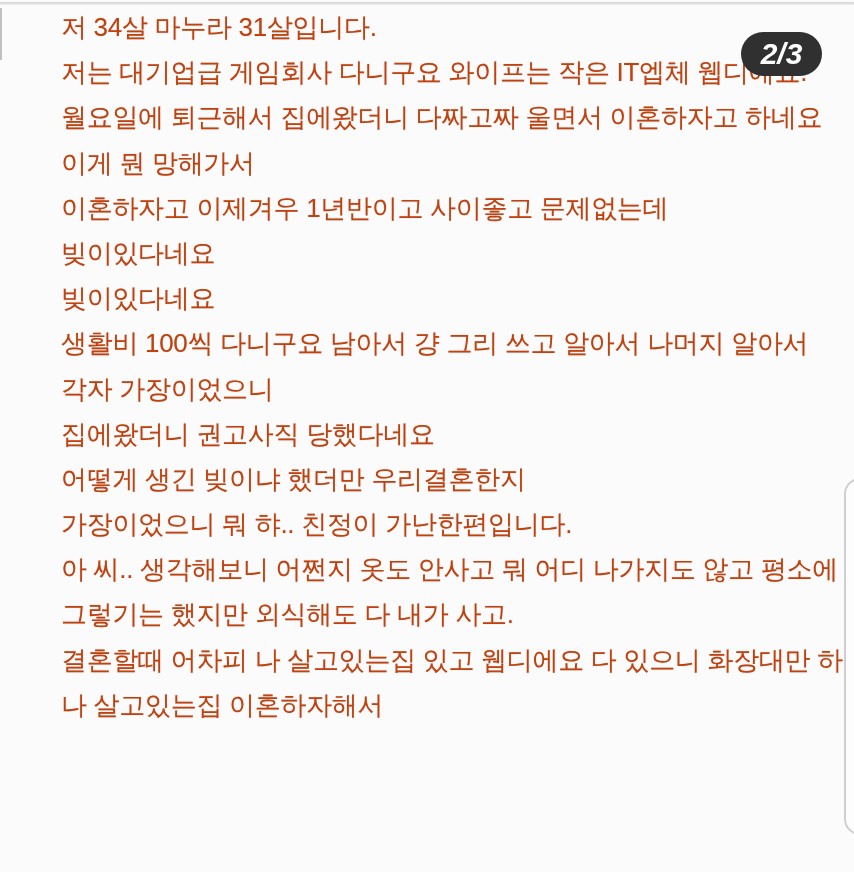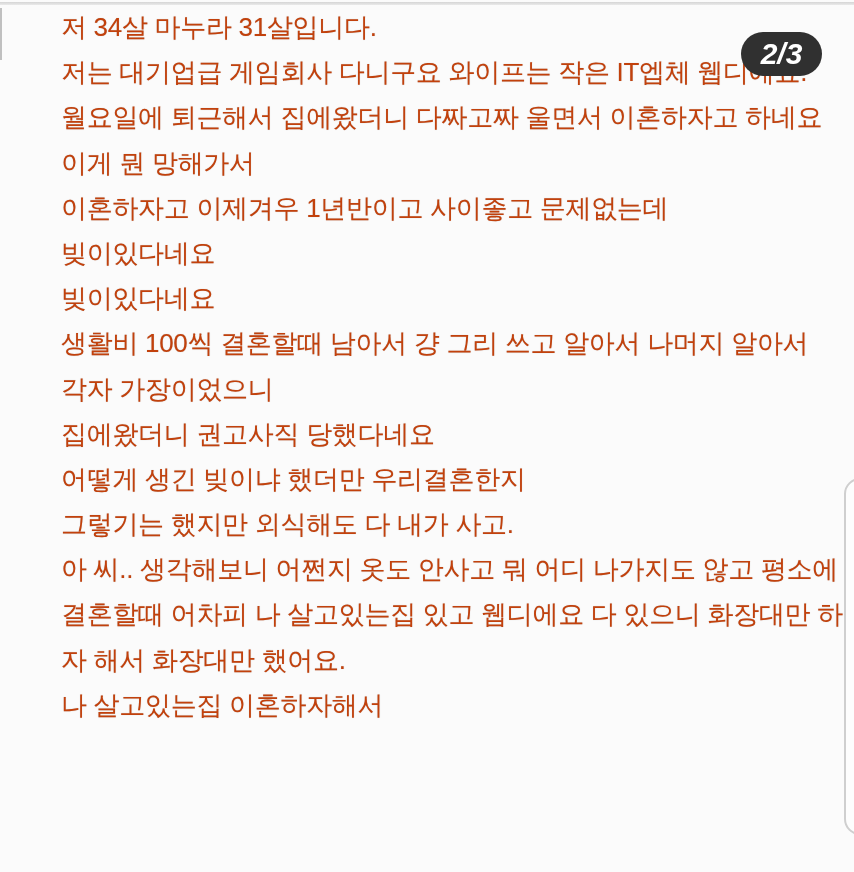--- a/index.html
+++ b/index.html
@@ -84,28 +84,28 @@
   <div class="left-mark"></div>
 
   <div class="post-body">
     <div class="line">저 34살 마누라 31살입니다.</div>
     <div class="line">저는 대기업급 게임회사 다니구요 와이프는 작은 IT엡체 웹디에요.</div>
     <div class="line">월요일에 퇴근해서 집에왔더니 다짜고짜 울면서 이혼하자고 하네요</div>
     <div class="line">이게 뭔 망해가서</div>
     <div class="line">이혼하자고 이제겨우 1년반이고 사이좋고 문제없는데</div>
     <div class="line">빚이있다네요</div>
     <div class="line">빚이있다네요</div>
-    <div class="line">생활비 100씩 결혼할때 남아서 걍 그리 쓰고 알아서 나머지 알아서</div>
+    <div class="line">생활비 100씩 다니구요 남아서 걍 그리 쓰고 알아서 나머지 알아서</div>
     <div class="line">각자 가장이었으니</div>
     <div class="line">집에왔더니 권고사직 당했다네요</div>
     <div class="line">어떻게 생긴 빚이냐 했더만 우리결혼한지</div>
+    <div class="line">가장이었으니 뭐 햐.. 친정이 가난한편입니다.</div>
+    <div class="line">아 씨.. 생각해보니 어쩐지 옷도 안사고 뭐 어디 나가지도 않고 평소에</div>
     <div class="line">그렇기는 했지만 외식해도 다 내가 사고.</div>
-    <div class="line">아 씨.. 생각해보니 어쩐지 옷도 안사고 뭐 어디 나가지도 않고 평소에</div>
     <div class="line">결혼할때 어차피 나 살고있는집 있고 웹디에요 다 있으니 화장대만 하</div>
-    <div class="line">자 해서 화장대만 했어요.</div>
     <div class="line">나 살고있는집 이혼하자해서</div>
   </div>
 
   <div class="page-badge">2/3</div>
 
   <div class="next-card"></div>
 
 </div>
 
 </body></html>

